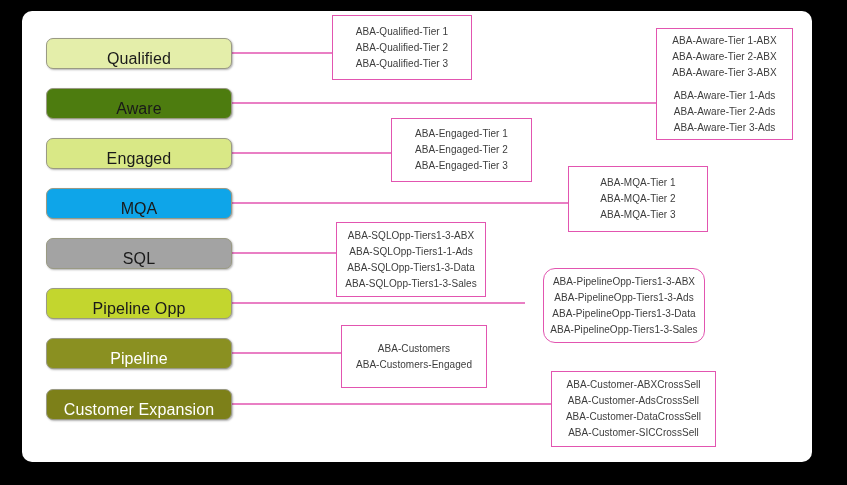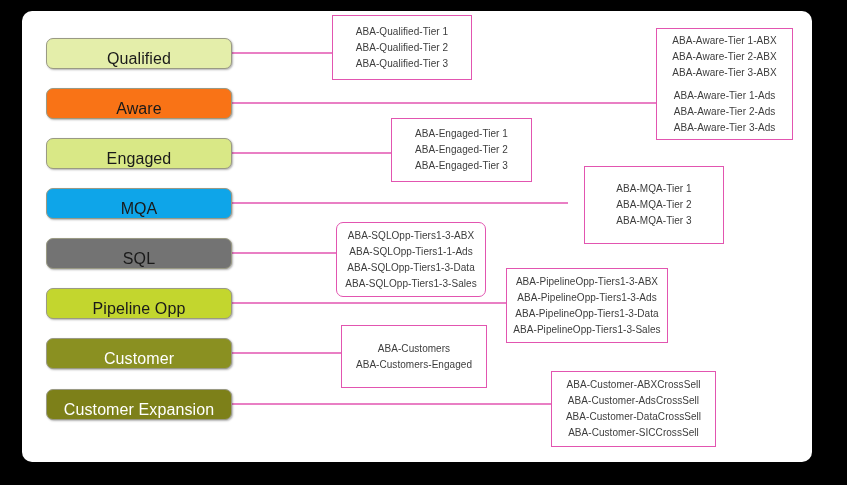--- a/index.html
+++ b/index.html
@@ -95,37 +95,37 @@
       <line x1="232" y1="253" x2="336" y2="253" stroke="#e255b0" stroke-width="1.4"></line>
       <line x1="232" y1="303" x2="525" y2="303" stroke="#e255b0" stroke-width="1.4"></line>
       <line x1="232" y1="353" x2="341" y2="353" stroke="#e255b0" stroke-width="1.4"></line>
       <line x1="232" y1="404" x2="551" y2="404" stroke="#e255b0" stroke-width="1.4"></line>
     </svg>
 
   <div id="stage-layer">
       <div class="stage" style="top: 38px; background: rgb(228, 238, 170); color: rgb(26, 26, 26);">
         <span>Qualified</span>
       </div>
-      <div class="stage" style="top: 88px; background: #f97316; color: rgb(26, 26, 26);">
+      <div class="stage" style="top: 88px; background: #4d7c0f; color: rgb(26, 26, 26);">
         <span>Aware</span>
       </div>
       <div class="stage" style="top: 138px; background: rgb(217, 232, 134); color: rgb(26, 26, 26);">
         <span>Engaged</span>
       </div>
       <div class="stage" style="top: 188px; background: #0ea5e9; color: rgb(26, 26, 26);">
         <span>MQA</span>
       </div>
-      <div class="stage" style="top: 238px; background: #737373; color: rgb(26, 26, 26);">
+      <div class="stage" style="top: 238px; background: #a3a3a3; color: rgb(26, 26, 26);">
         <span>SQL</span>
       </div>
       <div class="stage" style="top: 288px; background: rgb(195, 214, 46); color: rgb(26, 26, 26); align-items: center;">
         <span>Pipeline Opp</span>
       </div>
       <div class="stage" style="top: 338px; background: rgb(138, 144, 33); color: rgb(255, 255, 255);">
-        <span>Customer</span>
+        <span>Pipeline</span>
       </div>
       <div class="stage" style="top: 389px; background: rgb(125, 128, 25); color: rgb(255, 255, 255);">
         <span>Customer Expansion</span>
       </div>
     </div>
 
   <div id="detail-layer">
       <div class="detail" style="left: 332px; top: 15px; width: 140px; height: 65px; border-color: rgb(226, 85, 176);">
         <div class="line">ABA-Qualified-Tier 1</div>
         <div class="line">ABA-Qualified-Tier 2</div>
@@ -138,32 +138,32 @@
         <div class="gap"></div>
         <div class="line">ABA-Aware-Tier 1-Ads</div>
         <div class="line">ABA-Aware-Tier 2-Ads</div>
         <div class="line">ABA-Aware-Tier 3-Ads</div>
       </div>
       <div class="detail" style="left: 391px; top: 118px; width: 141px; height: 64px; border-color: rgb(226, 85, 176);">
         <div class="line">ABA-Engaged-Tier 1</div>
         <div class="line">ABA-Engaged-Tier 2</div>
         <div class="line">ABA-Engaged-Tier 3</div>
       </div>
-      <div class="detail" style="left: 584px; top: 166px; width: 140px; height: 78px; border-color: rgb(226, 85, 176);">
+      <div class="detail" style="left: 568px; top: 166px; width: 140px; height: 66px; border-color: rgb(226, 85, 176);">
         <div class="line">ABA-MQA-Tier 1</div>
         <div class="line">ABA-MQA-Tier 2</div>
         <div class="line">ABA-MQA-Tier 3</div>
       </div>
-      <div class="detail" style="left: 336px; top: 222px; width: 150px; height: 75px; border-color: rgb(226, 85, 176); border-radius: 7px;">
+      <div class="detail" style="left: 336px; top: 222px; width: 150px; height: 75px; border-color: rgb(226, 85, 176);">
         <div class="line">ABA-SQLOpp-Tiers1-3-ABX</div>
         <div class="line">ABA-SQLOpp-Tiers1-1-Ads</div>
         <div class="line">ABA-SQLOpp-Tiers1-3-Data</div>
         <div class="line">ABA-SQLOpp-Tiers1-3-Sales</div>
       </div>
-      <div class="detail" style="left: 506px; top: 268px; width: 162px; height: 75px; border-color: rgb(226, 85, 176);">
+      <div class="detail" style="left: 543px; top: 268px; width: 162px; height: 75px; border-color: rgb(226, 85, 176); border-radius: 12px;">
         <div class="line">ABA-PipelineOpp-Tiers1-3-ABX</div>
         <div class="line">ABA-PipelineOpp-Tiers1-3-Ads</div>
         <div class="line">ABA-PipelineOpp-Tiers1-3-Data</div>
         <div class="line">ABA-PipelineOpp-Tiers1-3-Sales</div>
       </div>
       <div class="detail" style="left: 341px; top: 325px; width: 146px; height: 63px; border-color: rgb(226, 85, 176);">
         <div class="line">ABA-Customers</div>
         <div class="line">ABA-Customers-Engaged</div>
       </div>
       <div class="detail" style="left: 551px; top: 371px; width: 165px; height: 76px; border-color: rgb(226, 85, 176);">

